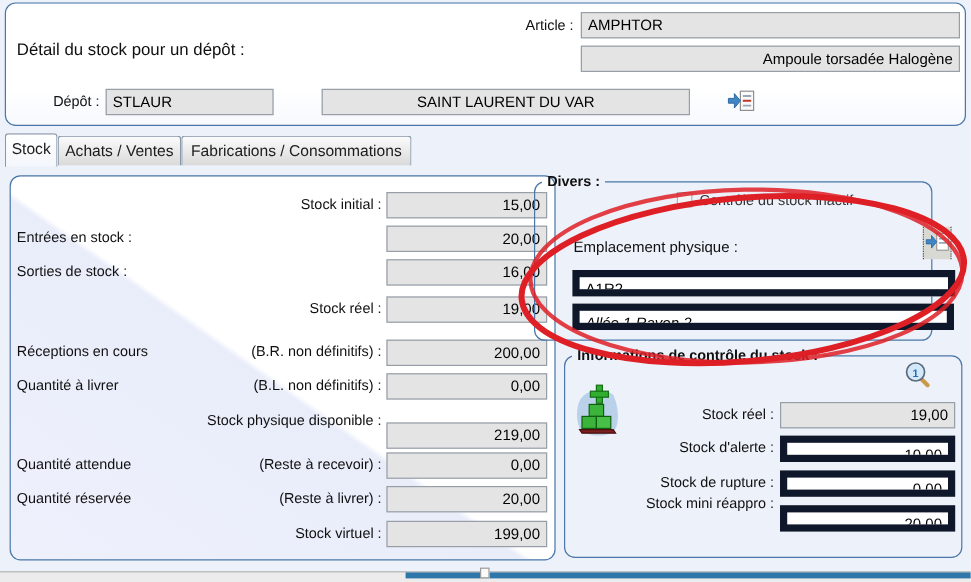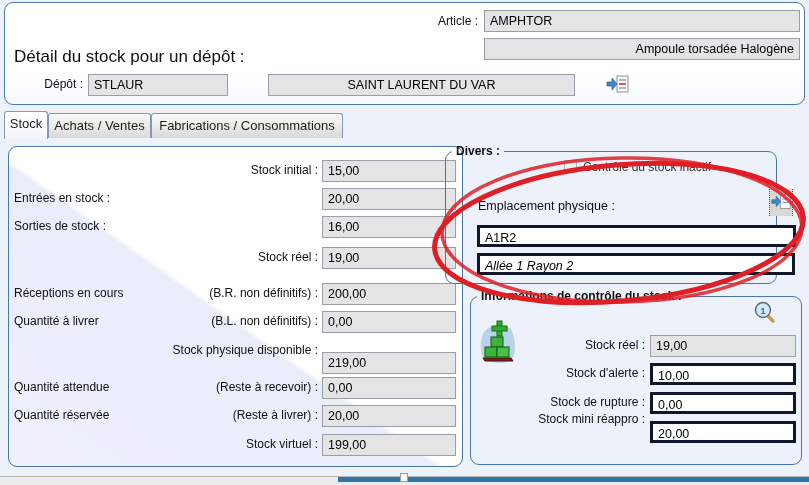--- a/index.html
+++ b/index.html
@@ -18,22 +18,22 @@
   fieldset.grp legend{font-size:12px; font-weight:bold; color:#101010; padding:0 4px; margin-left:6px; white-space:nowrap;}
   #divers-box{left:445px; top:144px; width:332px; height:140px;}
   #controle-box{left:470px; top:289px; width:332px; height:176px;}
 
   .lbl{position:absolute; font-size:12px; color:#101010; white-space:nowrap;}
   .b{font-weight:normal;}
   .r{text-align:right;}
   .fld{position:absolute; box-sizing:border-box; height:22px; line-height:20px; font-size:12.5px;
        color:#000; padding:0 5px; white-space:nowrap; overflow:hidden;}
   .ro{background:#e4e4e4; border:1px solid #979ea8;}
-  .ed{background:#ffffff; border:3px solid #0f172a;}
-  .num{text-align:left;}
+  .ed{background:#ffffff; border:6px solid #0f172a;}
+  .num{text-align:right;}
 
   .tab{position:absolute; box-sizing:border-box; top:113px; height:25px; line-height:23px;
        text-align:center; font-size:13px; color:#1c1c1c; cursor:default;
        background:linear-gradient(#fbfbfb,#d9d9d9); border:1px solid #8a97a8; border-bottom:none;
        border-radius:3px 3px 0 0; z-index:1;}
   .tab.active{top:111px; height:28px; background:linear-gradient(#ffffff,#f3f6fc); z-index:3;}
 
   .chk{position:absolute; width:13px; height:13px; box-sizing:border-box;
        background:#f2f4f6; border:1px solid #aeb6c0;}
   .iconbtn{position:absolute; box-sizing:border-box; background:#d9d9d3;
@@ -48,21 +48,21 @@
 <body>
 
 <div id="win">
 
   <div id="header-box" class="box"></div>
 
   <div class="lbl b r" style="left:400px; top:14px; width:78px;">Article :</div>
   <div class="fld ro" style="left:484px; top:10px; width:316px;">AMPHTOR</div>
   <div class="fld ro" style="left:484px; top:38px; width:316px;text-align:right;">Ampoule torsadée Halogène</div>
 
-  <div class="lbl b" style="left:14px; top:47px; font-size:17px;">Détail du stock pour un dépôt :</div>
+  <div class="lbl b" style="left:14px; top:33px; font-size:14px;">Détail du stock pour un dépôt :</div>
 
   <div class="lbl b r" style="left:20px; top:77px; width:63px;">Dépôt :</div>
   <div class="fld ro" style="left:88px; top:74px; width:140px;">STLAUR</div>
   <div class="fld ro" style="left:268px; top:74px; width:307px;text-align:center;">SAINT LAURENT DU VAR</div>
 
   <div style="position:absolute; left:606px; top:74px;">
     <svg width="24" height="20" viewBox="0 0 24 20">
       <rect x="11" y="2" width="11" height="16" fill="#fafafa" stroke="#8f8f8f"></rect>
       <line x1="13" y1="6" x2="20" y2="6" stroke="#9aa6b4" stroke-width="1.6"></line>
       <line x1="13" y1="10" x2="20" y2="10" stroke="#c0392b" stroke-width="1.6"></line>

